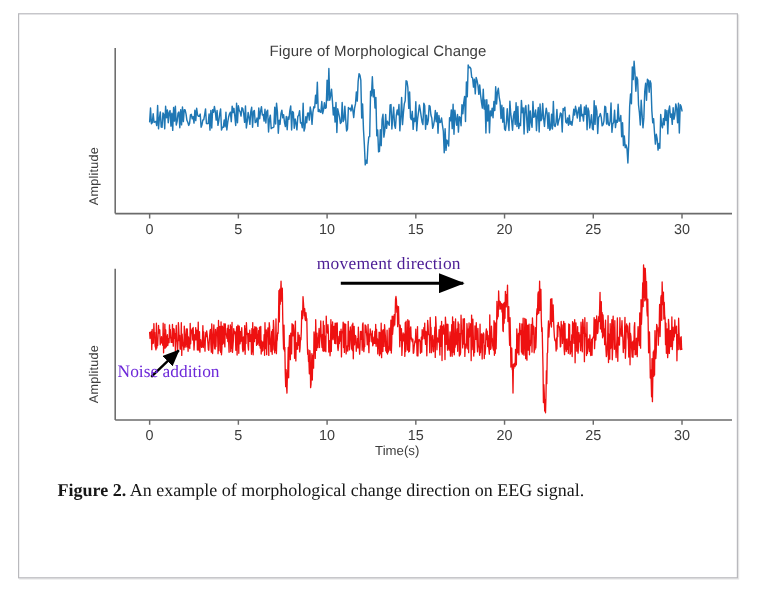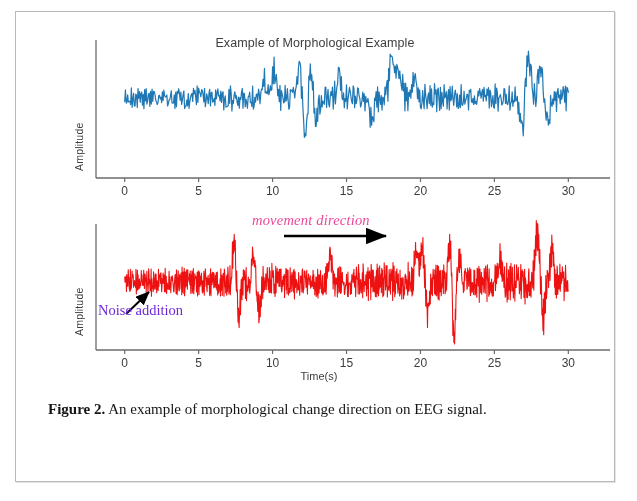--- a/index.html
+++ b/index.html
@@ -74,39 +74,38 @@
     position: absolute;
     left: 0;
     top: 0;
     width: 598px;
   }
   #svg-top    { height: 190px; }
   #svg-bottom { height: 182px; }
 
   .xlabel {
     position: absolute;
-    left: 4px;
+    left: 16px;
     width: 598px;
     text-align: center;
     font-size: 11px;
     color: #3d3d3d;
     white-space: nowrap;
   }
   #xlabel-bottom { top: 160px; }
 
   .annot-movement {
     position: absolute;
-    left: 236px;
+    left: 248px;
     top: 2px;
     font-family: "Liberation Serif", serif;
     font-size: 14.5px;
-    color: #ec4899;
+    color: #4c1d95;
     white-space: nowrap;
     letter-spacing: 0.2px;
-    font-style: italic;
   }
   .annot-noise {
     position: absolute;
     left: 82px;
     top: 92px;
     font-family: "Liberation Serif", serif;
     font-size: 14.5px;
     color: #6d28d9;
     white-space: nowrap;
   }
@@ -128,21 +127,21 @@
 </style>
 </head>
 <body>
 
 <div id="figure-frame">
 
   <div id="plot-stack">
 
     <div class="panel" id="panel-top">
 
-      <div class="panel-title">Example of Morphological Example</div>
+      <div class="panel-title">Figure of Morphological Change</div>
 
       <div class="ylabel" id="ylabel-top">Amplitude</div>
 
       <svg class="plot-svg" id="svg-top" viewBox="0 0 598 190" preserveAspectRatio="none">
         <g>
           <line id="top-axis-x" stroke="#6b6b6b" stroke-width="1.3" x1="80" x2="594" y1="152" y2="152"></line>
           <line id="top-axis-y" stroke="#6b6b6b" stroke-width="1.3" x1="80" x2="80" y1="14" y2="152"></line>
         </g>
         <g id="top-ticks">
             <line x1="108.7030303030303" x2="108.7030303030303" y1="152" y2="156" stroke="#6b6b6b" stroke-width="1.2"></line>

